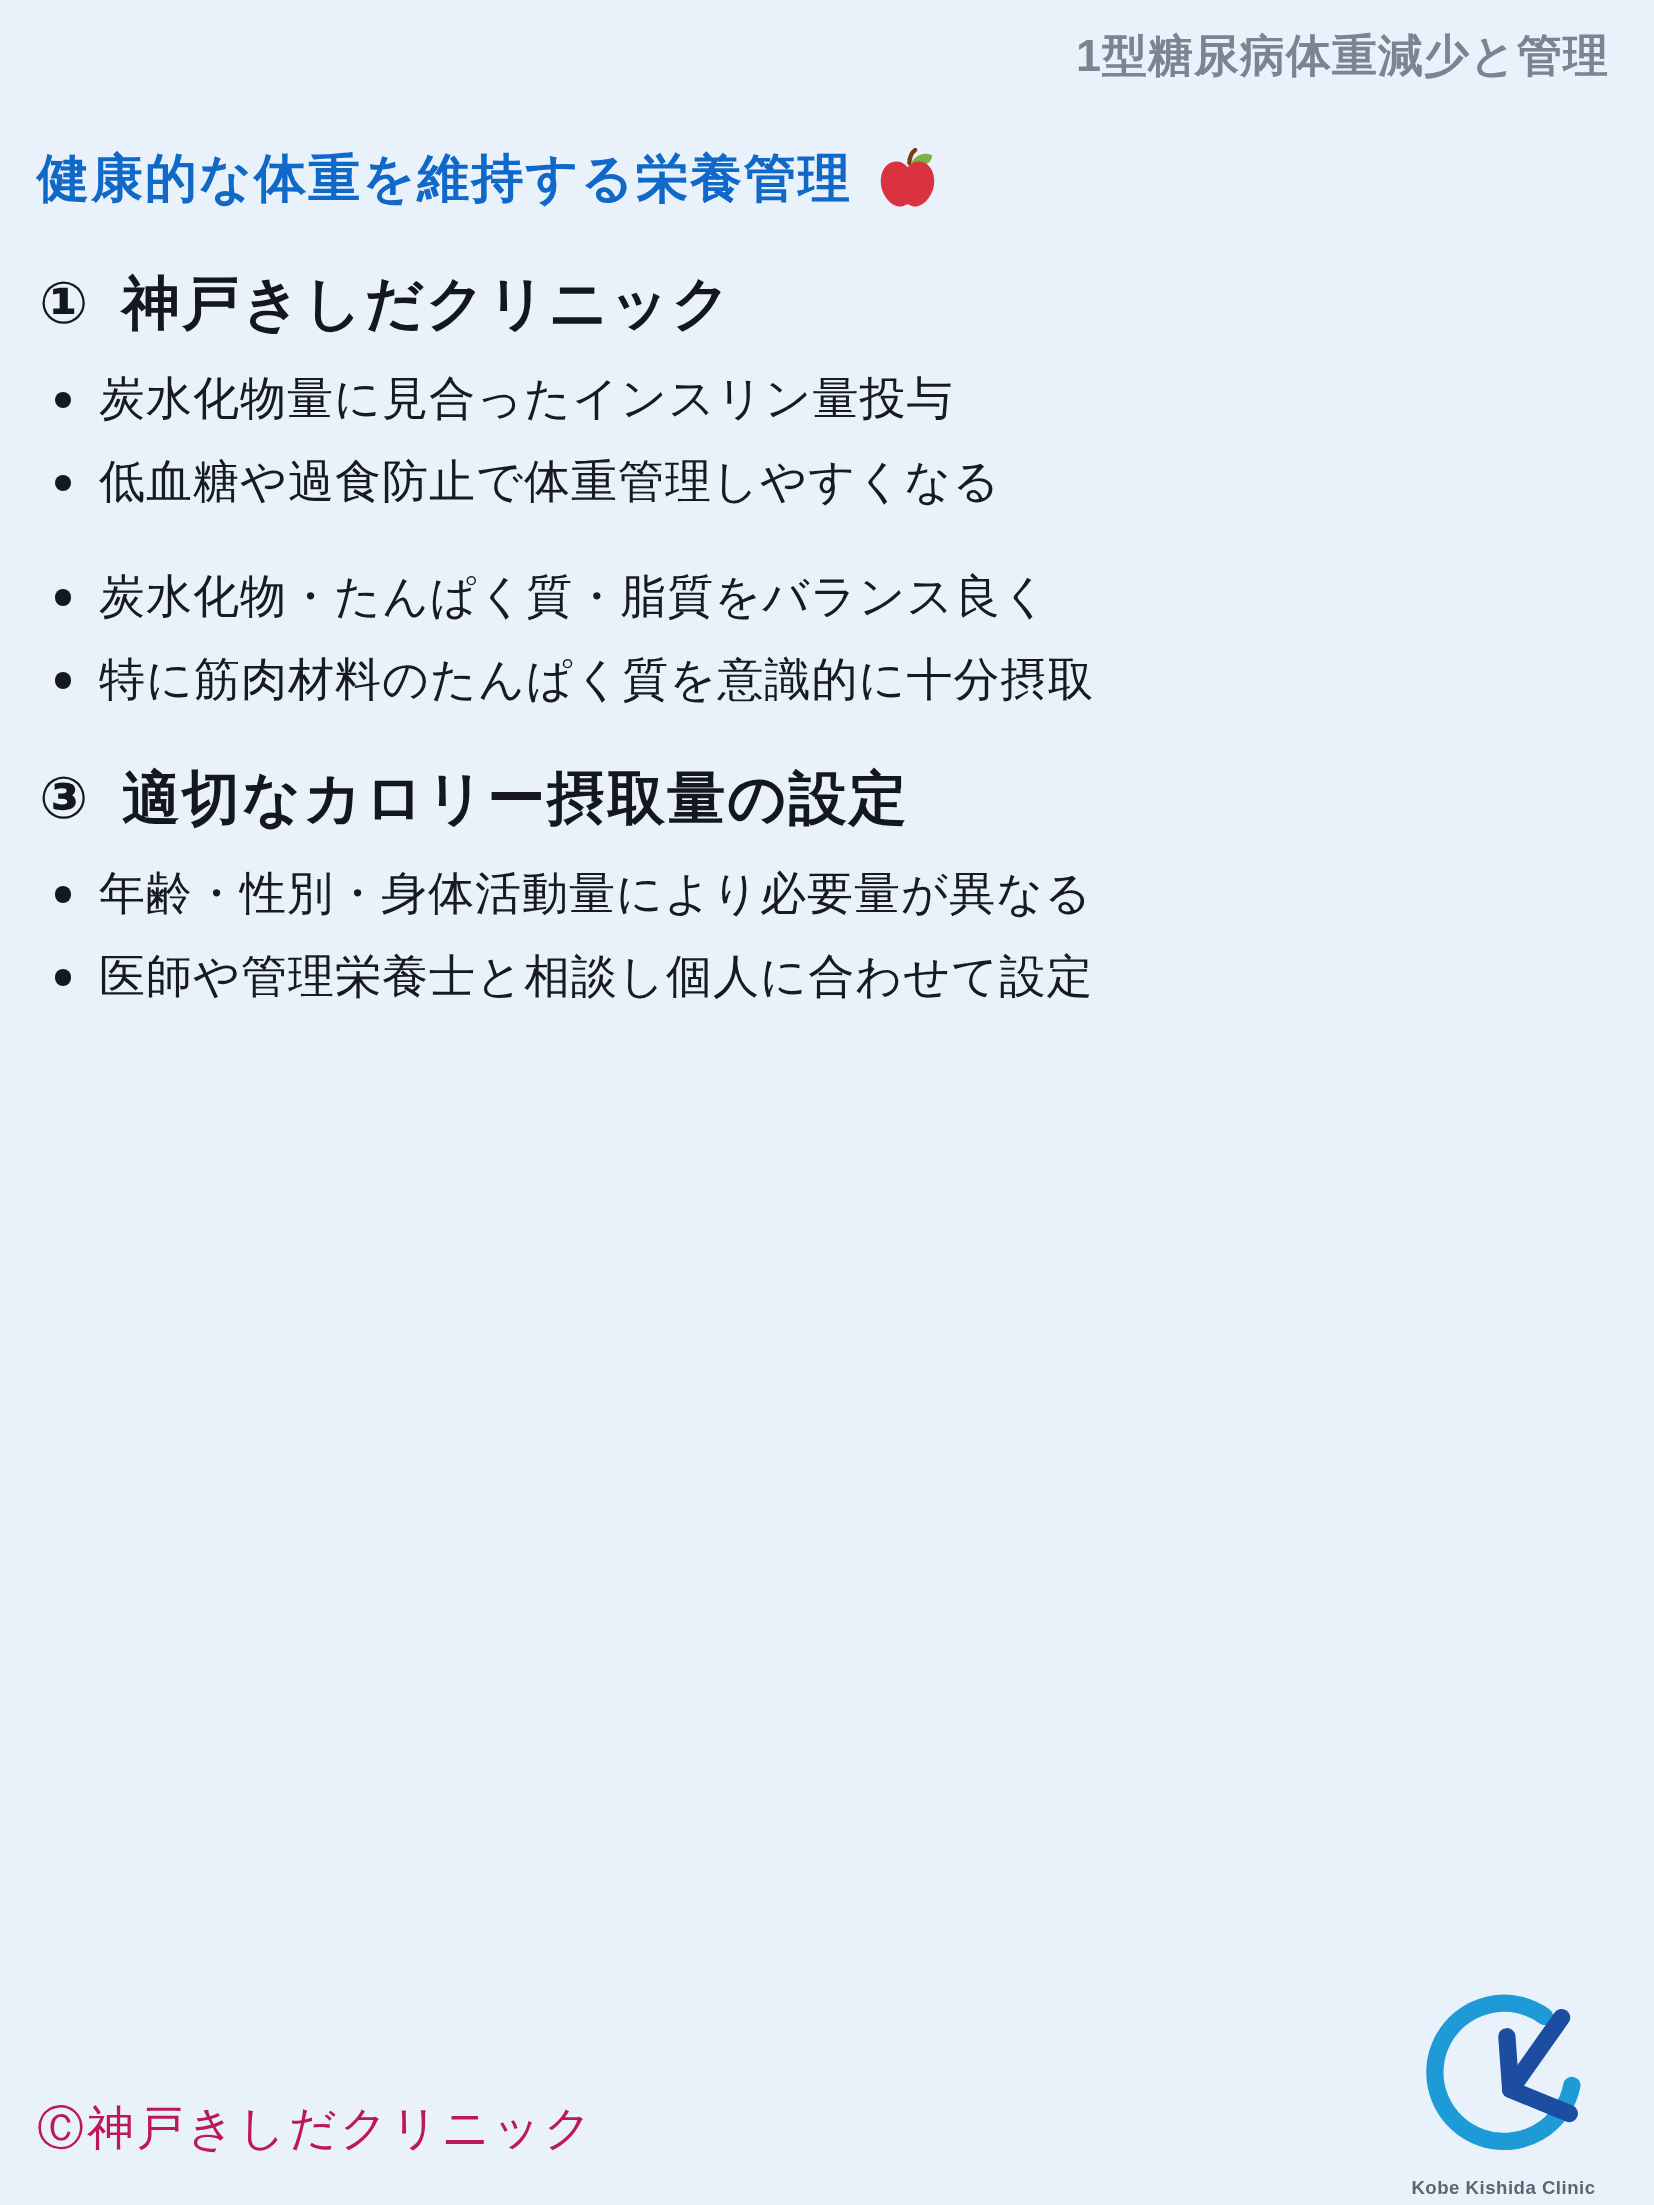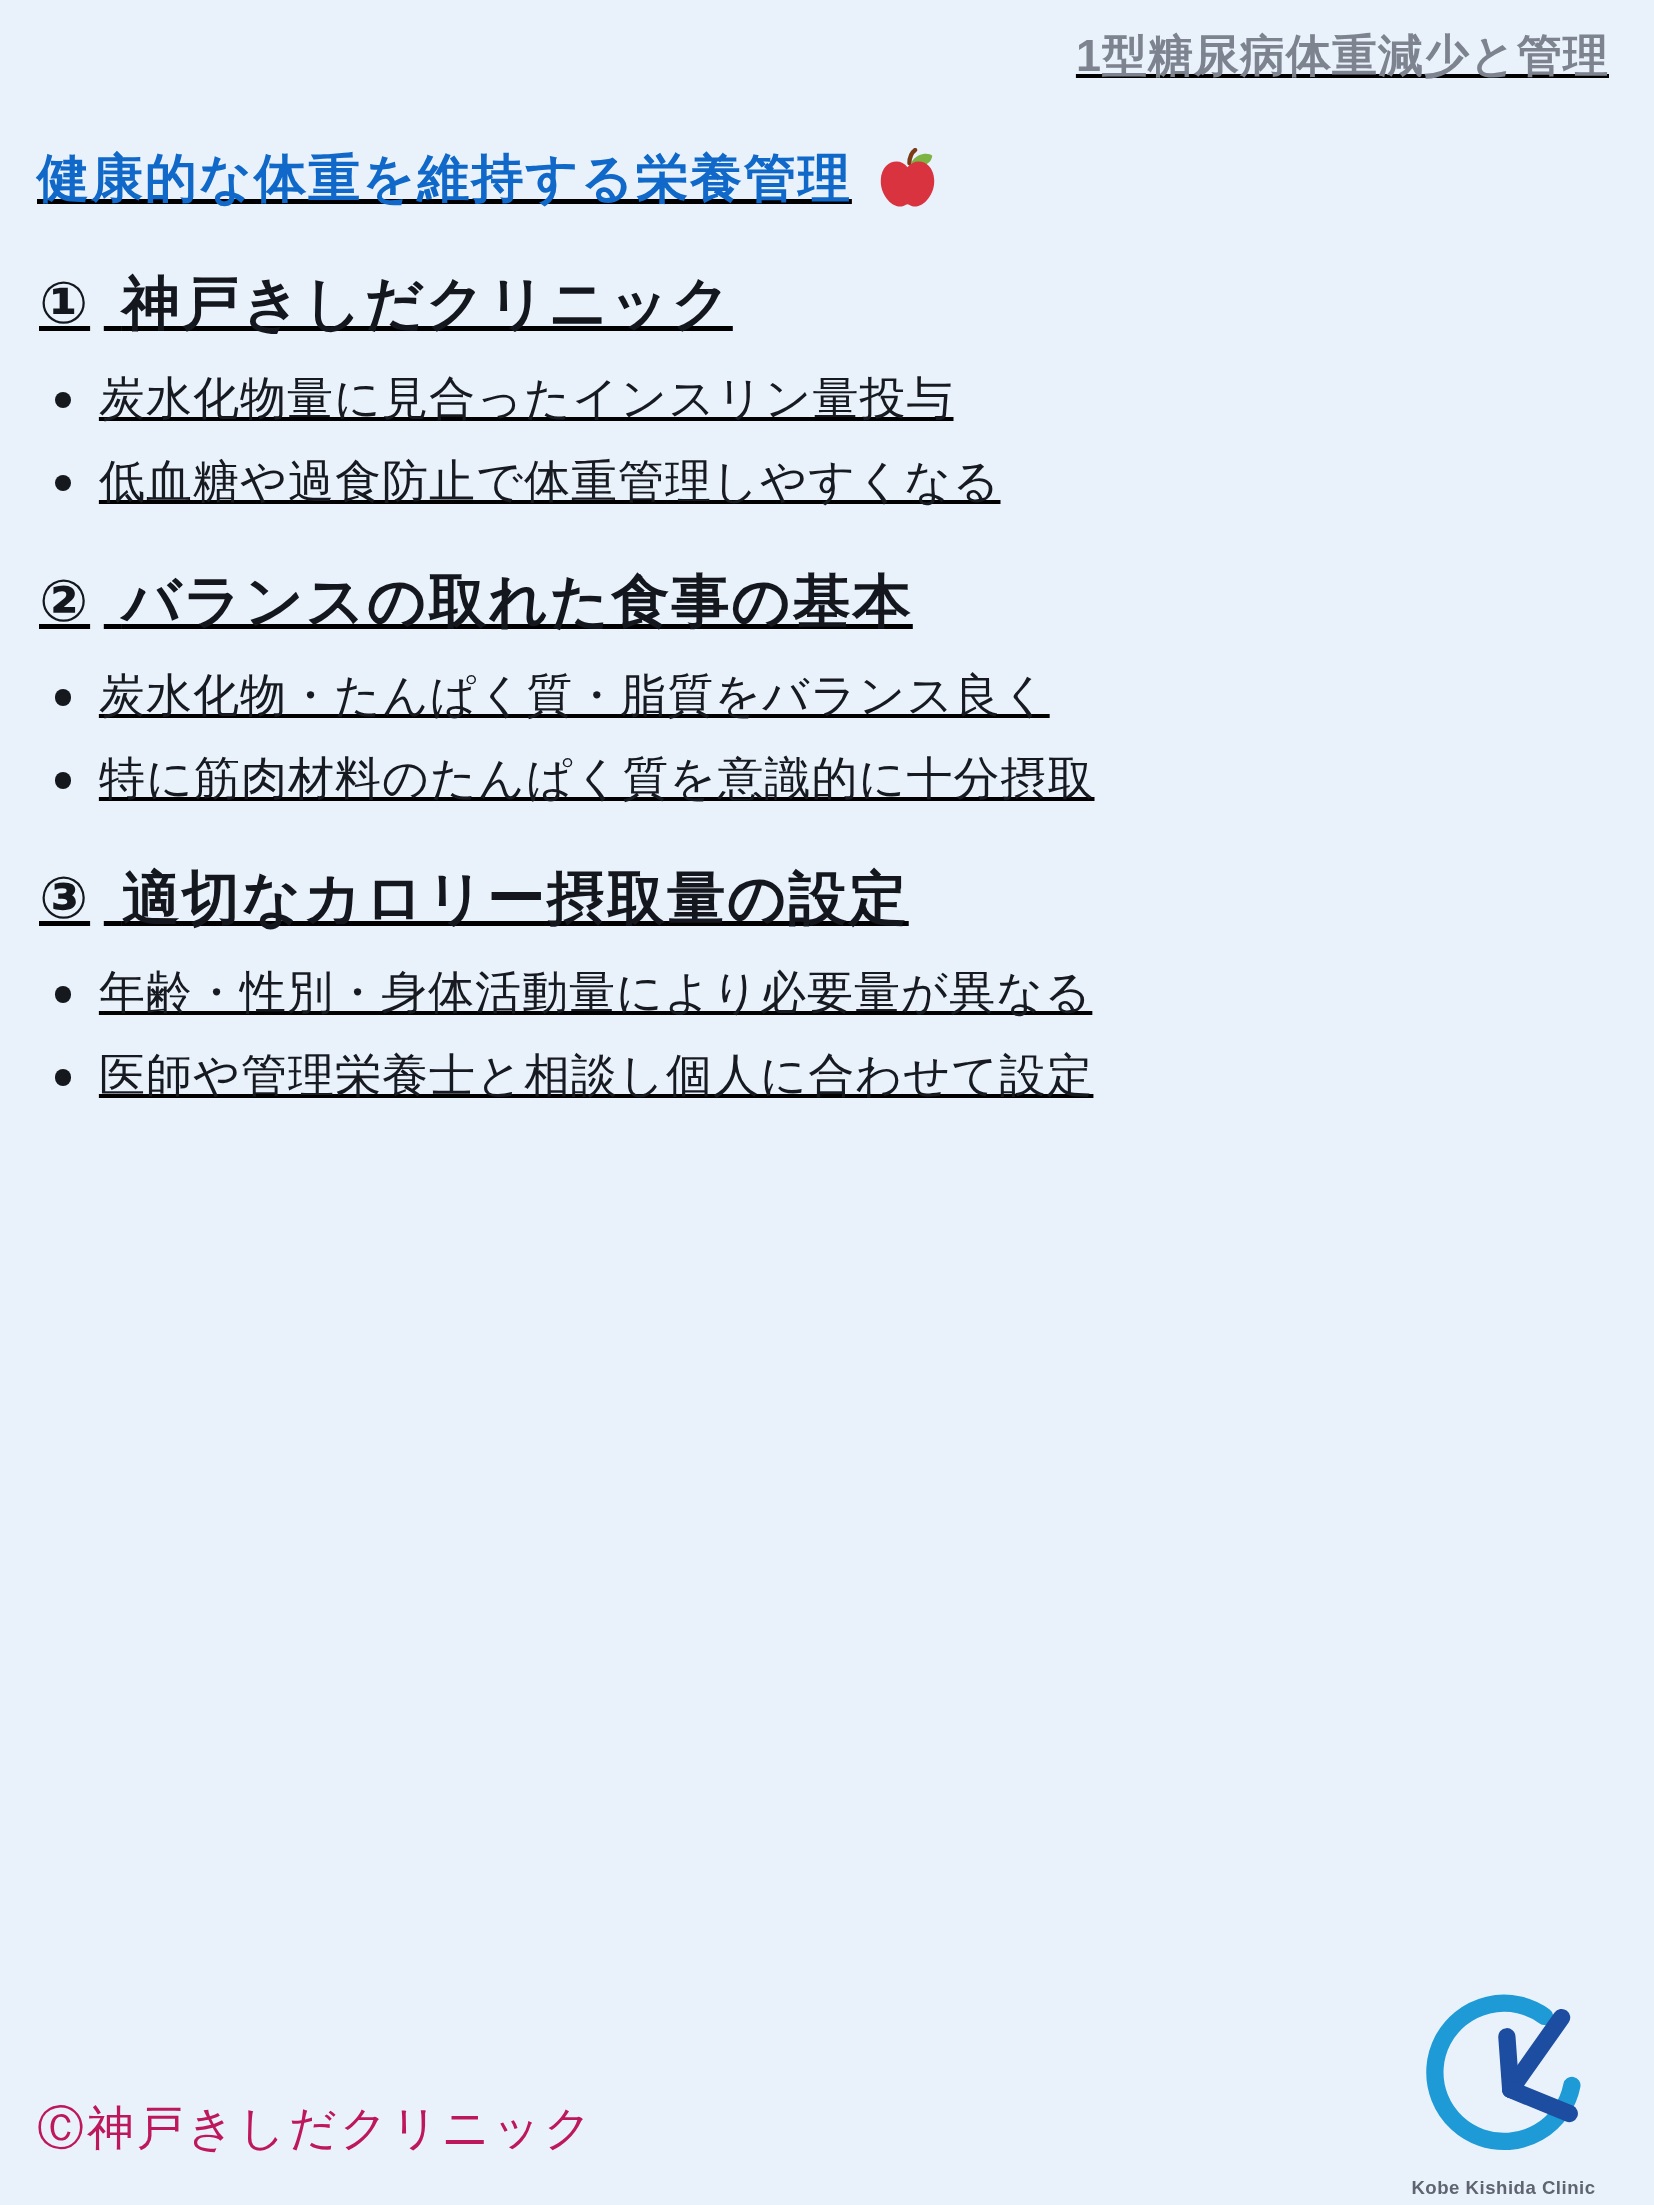--- a/index.html
+++ b/index.html
@@ -11,21 +11,20 @@
     height: 2205px;
     background: #e9f2fb;
     font-family: "Liberation Sans", "DejaVu Sans", sans-serif;
     position: relative;
     overflow: hidden;
   }
   .page {
     width: 100%;
     height: 100%;
     position: relative;
-    text-decoration: underline;
   }
   .header-tag {
     text-align: right;
     padding: 25.5px 45px 0 0;
     font-size: 45px;
     font-weight: 700;
     color: #7d838f;
     letter-spacing: 1px;
   }
   .content {
@@ -144,24 +143,20 @@
           <span>炭水化物量に見合ったインスリン量投与</span>
         </li>
         <li class="bullet">
           <span class="bullet-dot"></span>
           <span>低血糖や過食防止で体重管理しやすくなる</span>
         </li>
       </ul>
     </div>
 
     <div class="section">
-      <h2 class="section-heading">
-        <span class="num">②</span>
-        <span>バランスの取れた食事の基本</span>
-      </h2>
       <ul class="bullets">
         <li class="bullet">
           <span class="bullet-dot"></span>
           <span>炭水化物・たんぱく質・脂質をバランス良く</span>
         </li>
         <li class="bullet">
           <span class="bullet-dot"></span>
           <span>特に筋肉材料のたんぱく質を意識的に十分摂取</span>
         </li>
       </ul>

